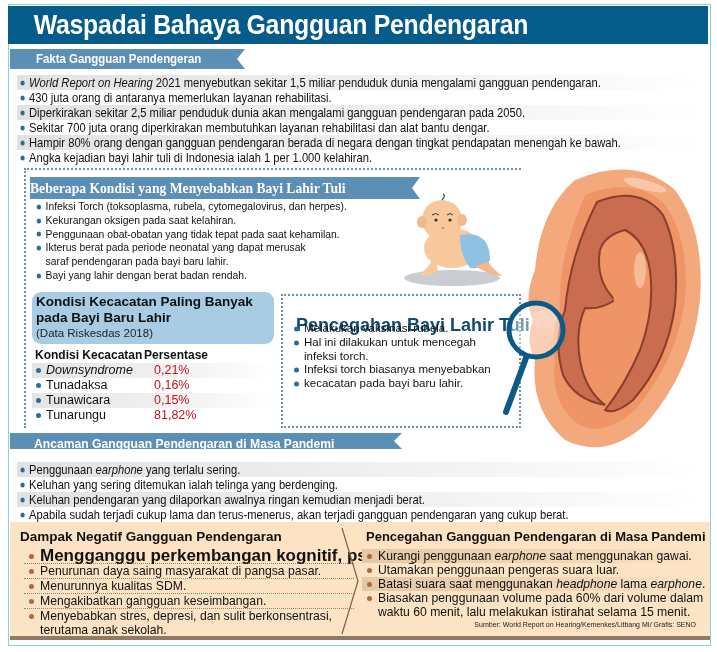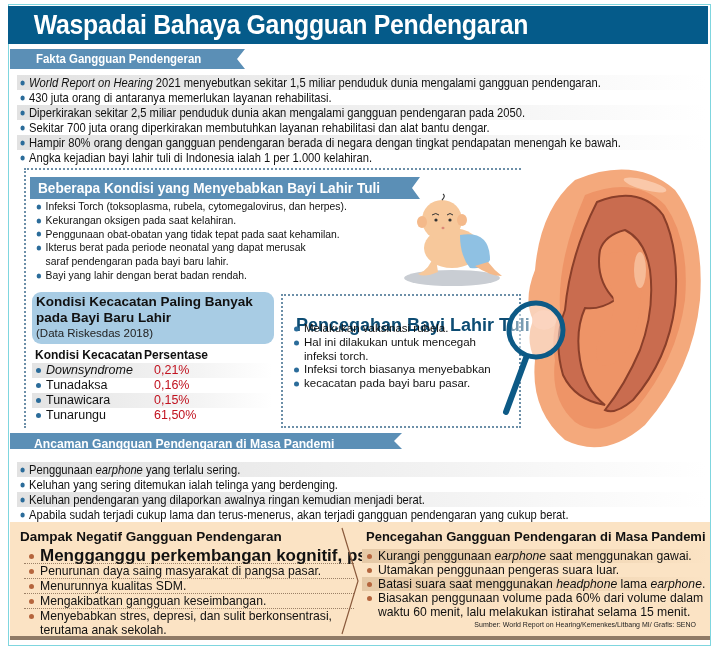--- a/index.html
+++ b/index.html
@@ -47,21 +47,21 @@
   <li class="shade"><i>World Report on Hearing</i><span> 2021 menyebutkan sekitar 1,5 miliar penduduk dunia mengalami gangguan pendengaran.</span></li>
   <li><span>430 juta orang di antaranya memerlukan layanan rehabilitasi.</span></li>
   <li class="shade"><span>Diperkirakan sekitar 2,5 miliar penduduk dunia akan mengalami gangguan pendengaran pada 2050.</span></li>
   <li><span>Sekitar 700 juta orang diperkirakan membutuhkan layanan rehabilitasi dan alat bantu dengar.</span></li>
   <li class="shade"><span>Hampir 80% orang dengan gangguan pendengaran berada di negara dengan tingkat pendapatan menengah ke bawah.</span></li>
   <li><span>Angka kejadian bayi lahir tuli di Indonesia ialah 1 per 1.000 kelahiran.</span></li>
 </ul>
 
 <div class="dotbox" style="left:24px; top:168px; width:497px; height:260px; border-right:none; border-bottom:none;"></div>
 
-<div class="ribbon" style="left:30px; top:177px; width:390px; height:22px; font-size:14.5px; line-height:22px; padding-left:8px;">
+<div class="ribbon" style="left:30px; top:177px; width:390px; height:22px; font-size:14.5px; line-height:22px; padding-left:0;font-family:Liberation Serif, serif;">
   <span style="display:inline-block; transform:scaleX(0.94); transform-origin:left;">Beberapa Kondisi yang Menyebabkan Bayi Lahir Tuli</span>
 </div>
 
 <ul class="bullets sub cond" style="left:33px; top:200px; width:380px;">
   <li>Infeksi Torch (toksoplasma, rubela, cytomegalovirus, dan herpes).</li>
   <li>Kekurangan oksigen pada saat kelahiran.</li>
   <li>Penggunaan obat-obatan yang tidak tepat pada saat kehamilan.</li>
   <li>Ikterus berat pada periode neonatal yang dapat merusak</li>
   <li style="list-style:none;" class="nobullet">saraf pendengaran pada bayi baru lahir.</li>
   <li>Bayi yang lahir dengan berat badan rendah.</li>
@@ -100,31 +100,31 @@
 <div class="table-row" style="top:378px;">
   <span class="name">Tunadaksa</span>
   <span class="val">0,16%</span>
 </div>
 <div class="table-row shade" style="top:393px;">
   <span class="name">Tunawicara</span>
   <span class="val">0,15%</span>
 </div>
 <div class="table-row" style="top:408px;">
   <span class="name">Tunarungu</span>
-  <span class="val">61,50%</span>
+  <span class="val">81,82%</span>
 </div>
 
 <div class="dotbox" style="left:281px; top:294px; width:240px; height:134px; border-bottom:2px dotted #6c8fa8;"></div>
 <div style="position:absolute; left:296px; top:315px; font-size:18px; font-weight:bold; color:#0d4c73; white-space:nowrap;">Pencegahan Bayi Lahir Tuli</div>
 <ul class="bullets sub" style="left:290px; top:322px; width:220px;">
   <li>Melakukan vaksinasi rubela.</li>
   <li>Hal ini dilakukan untuk mencegah</li>
   <li class="nobullet">infeksi torch.</li>
   <li>Infeksi torch biasanya menyebabkan</li>
-  <li>kecacatan pada bayi baru pasar.</li>
+  <li>kecacatan pada bayi baru lahir.</li>
 </ul>
 
 <svg style="position:absolute; left:505px; top:160px;" width="205" height="300" viewBox="0 0 205 300">
   <path d="M70 20 Q130 -5 170 30 Q200 70 195 140 Q188 210 140 265 Q100 300 60 280 Q25 250 30 200 Q20 180 28 160 Q18 140 30 110 Q35 50 70 20 Z" fill="#f4a97c"></path>
   <path d="M80 35 Q130 15 160 45 Q185 80 180 140 Q172 200 130 250 Q95 280 70 262 Q45 240 50 200 Q45 175 55 150 Q52 100 80 35 Z" fill="#ee9467"></path>
   <path d="M92 42 Q135 25 158 55 Q175 90 170 145 Q163 200 128 240 Q110 255 100 250 Q120 225 135 190 Q150 150 145 110 Q140 80 120 70 Q100 75 95 90 Q90 120 110 140 Q95 150 80 148 Q70 170 75 200 Q80 230 100 245 Q70 240 58 215 Q48 180 60 150 Q65 95 92 42 Z" fill="#c96c4f" stroke="#8a3f2a" stroke-width="2"></path>
   <path d="M100 95 Q120 85 135 110 Q140 150 125 185 Q110 210 95 205 Q85 190 100 170 Q115 150 105 125 Q95 110 100 95 Z" fill="#ee9467"></path>
   <ellipse cx="135" cy="110" rx="6" ry="18" fill="#f7c4a4" opacity="0.8"></ellipse>
   <ellipse cx="140" cy="25" rx="22" ry="5" fill="#fbd0b4" opacity="0.8" transform="rotate(15 140 25)"></ellipse>
 </svg>

